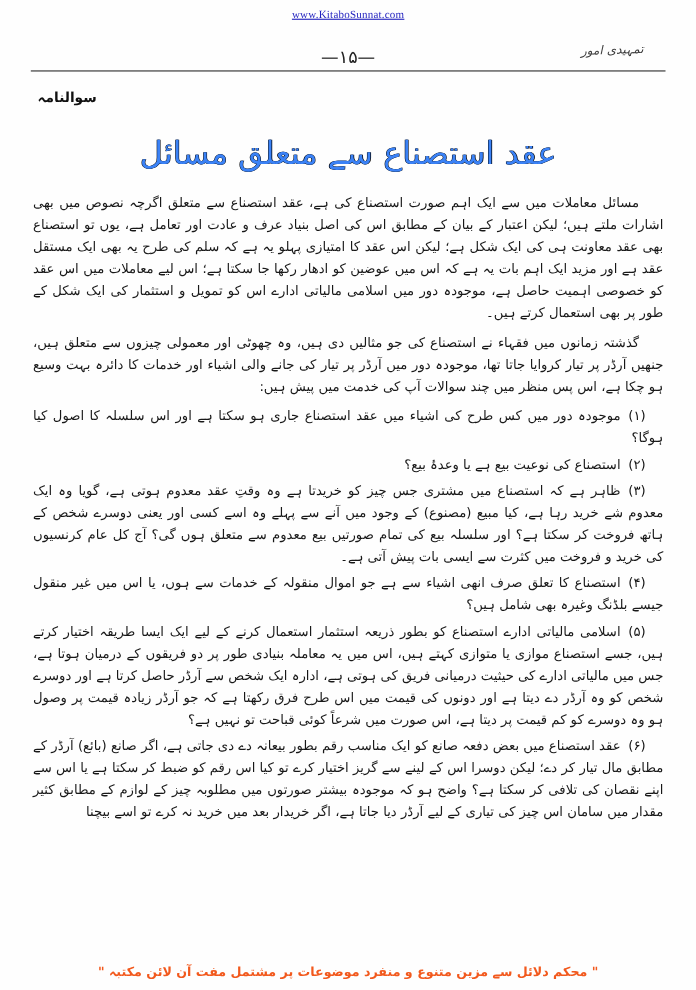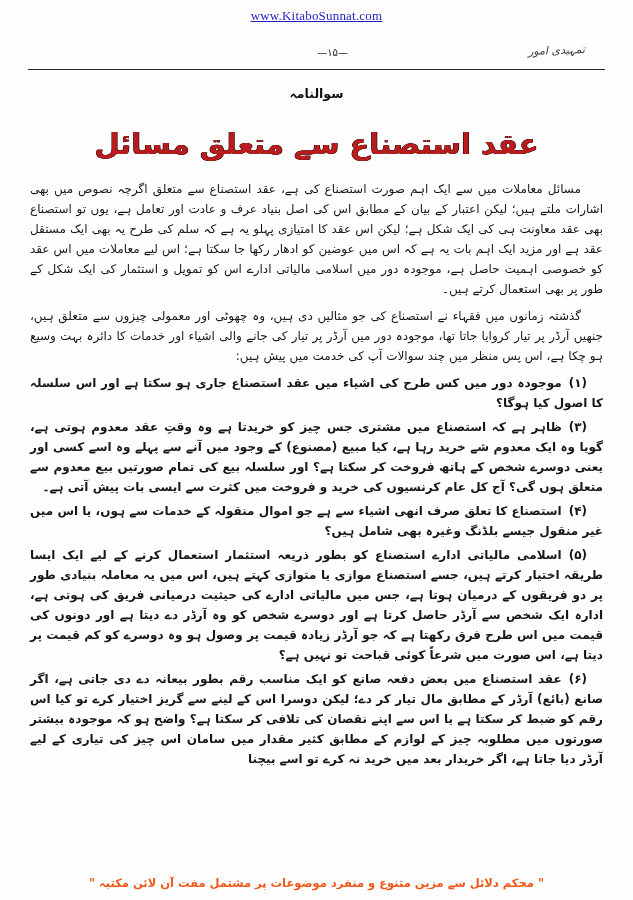--- a/index.html
+++ b/index.html
@@ -17,21 +17,21 @@
   }
   .page {
     position: absolute;
     inset: 0;
     background: #fefefe;
   }
   .site-link {
     display: block;
     text-align: center;
     padding-top: 8px;
-    font-size: 13px;
+    font-size: 10px;
     letter-spacing: 0.2px;
     color: var(--link-blue, #1f1fbe);
     text-decoration: underline;
     font-family: "Liberation Serif", serif;
     cursor: pointer;
     direction: ltr;
   }
   .page-header {
     position: relative;
     height: 22px;
@@ -45,64 +45,62 @@
     font-size: 11px;
     color: #3c3c3c;
     font-style: italic;
     transform: rotate(-2deg);
   }
   .pagenum {
     position: absolute;
     left: 50%;
     transform: translateX(-50%);
     top: 3px;
-    font-size: 10px;
+    font-size: 16px;
     color: #222222;
     letter-spacing: 1px;
     direction: rtl;
-    margin-left: 16px;
   }
   .rule {
     border-top: 1.3px solid #2a2a2a;
     margin: 3px 28px 0;
   }
   .section-label {
     direction: rtl;
-    text-align: center;
+    text-align: left;
     margin: 16px 34px 0;
     font-size: 12.5px;
     font-weight: bold;
     color: #101010;
   }
   .title {
     direction: rtl;
     text-align: center;
     font-size: 29px;
-    font-weight: bold;
+    font-weight: normal;
     margin: 26px 0 6px;
-    color: #b91c1c;
+    color: #3b82f6;
     text-shadow: 0.5px 0 0 #000, -0.5px 0 0 #000;
     letter-spacing: 0.5px;
   }
   .body-text {
     direction: rtl;
     margin: 18px 30px 0;
     font-size: 12px;
     line-height: 20px;
     text-align: justify;
     color: #181818;
   }
   .para {
     margin: 4px 0 7px;
     text-indent: 22px;
   }
   .question {
     margin: 0 0 4px;
     text-indent: 16px;
-    font-weight: bold;
   }
   .qnum {
     margin-left: 7px;
     white-space: nowrap;
     color: #141414;
   }
   .footer {
     position: absolute;
     left: 0;
     right: 0;
@@ -135,20 +133,23 @@
   <div class="body-text">
 
     <p class="para">مسائل معاملات میں سے ایک اہم صورت استصناع کی ہے، عقد استصناع سے متعلق اگرچہ نصوص میں بھی اشارات ملتے ہیں؛ لیکن اعتبار کے بیان کے مطابق اس کی اصل بنیاد عرف و عادت اور تعامل ہے، یوں تو استصناع بھی عقد معاونت ہی کی ایک شکل ہے؛ لیکن اس عقد کا امتیازی پہلو یہ ہے کہ سلم کی طرح یہ بھی ایک مستقل عقد ہے اور مزید ایک اہم بات یہ ہے کہ اس میں عوضین کو ادھار رکھا جا سکتا ہے؛ اس لیے معاملات میں اس عقد کو خصوصی اہمیت حاصل ہے، موجودہ دور میں اسلامی مالیاتی ادارے اس کو تمویل و استثمار کی ایک شکل کے طور پر بھی استعمال کرتے ہیں۔</p>
 
     <p class="para">گذشتہ زمانوں میں فقہاء نے استصناع کی جو مثالیں دی ہیں، وہ چھوٹی اور معمولی چیزوں سے متعلق ہیں، جنھیں آرڈر پر تیار کروایا جاتا تھا، موجودہ دور میں آرڈر پر تیار کی جانے والی اشیاء اور خدمات کا دائرہ بہت وسیع ہو چکا ہے، اس پس منظر میں چند سوالات آپ کی خدمت میں پیش ہیں:</p>
 
     <p class="question">
       <span class="qnum">(۱)</span><span class="qtext">موجودہ دور میں کس طرح کی اشیاء میں عقد استصناع جاری ہو سکتا ہے اور اس سلسلہ کا اصول کیا ہوگا؟</span>
     </p>
 
+    <p class="question">
+      <span class="qnum">(۲)</span><span class="qtext">استصناع کی نوعیت بیع ہے یا وعدۂ بیع؟</span>
+    </p>
 
     <p class="question">
       <span class="qnum">(۳)</span><span class="qtext">ظاہر ہے کہ استصناع میں مشتری جس چیز کو خریدتا ہے وہ وقتِ عقد معدوم ہوتی ہے، گویا وہ ایک معدوم شے خرید رہا ہے، کیا مبیع (مصنوع) کے وجود میں آنے سے پہلے وہ اسے کسی اور یعنی دوسرے شخص کے ہاتھ فروخت کر سکتا ہے؟ اور سلسلہ بیع کی تمام صورتیں بیع معدوم سے متعلق ہوں گی؟ آج کل عام کرنسیوں کی خرید و فروخت میں کثرت سے ایسی بات پیش آتی ہے۔</span>
     </p>
 
     <p class="question">
       <span class="qnum">(۴)</span><span class="qtext">استصناع کا تعلق صرف انھی اشیاء سے ہے جو اموال منقولہ کے خدمات سے ہوں، یا اس میں غیر منقول جیسے بلڈنگ وغیرہ بھی شامل ہیں؟</span>
     </p>
 
     <p class="question">

